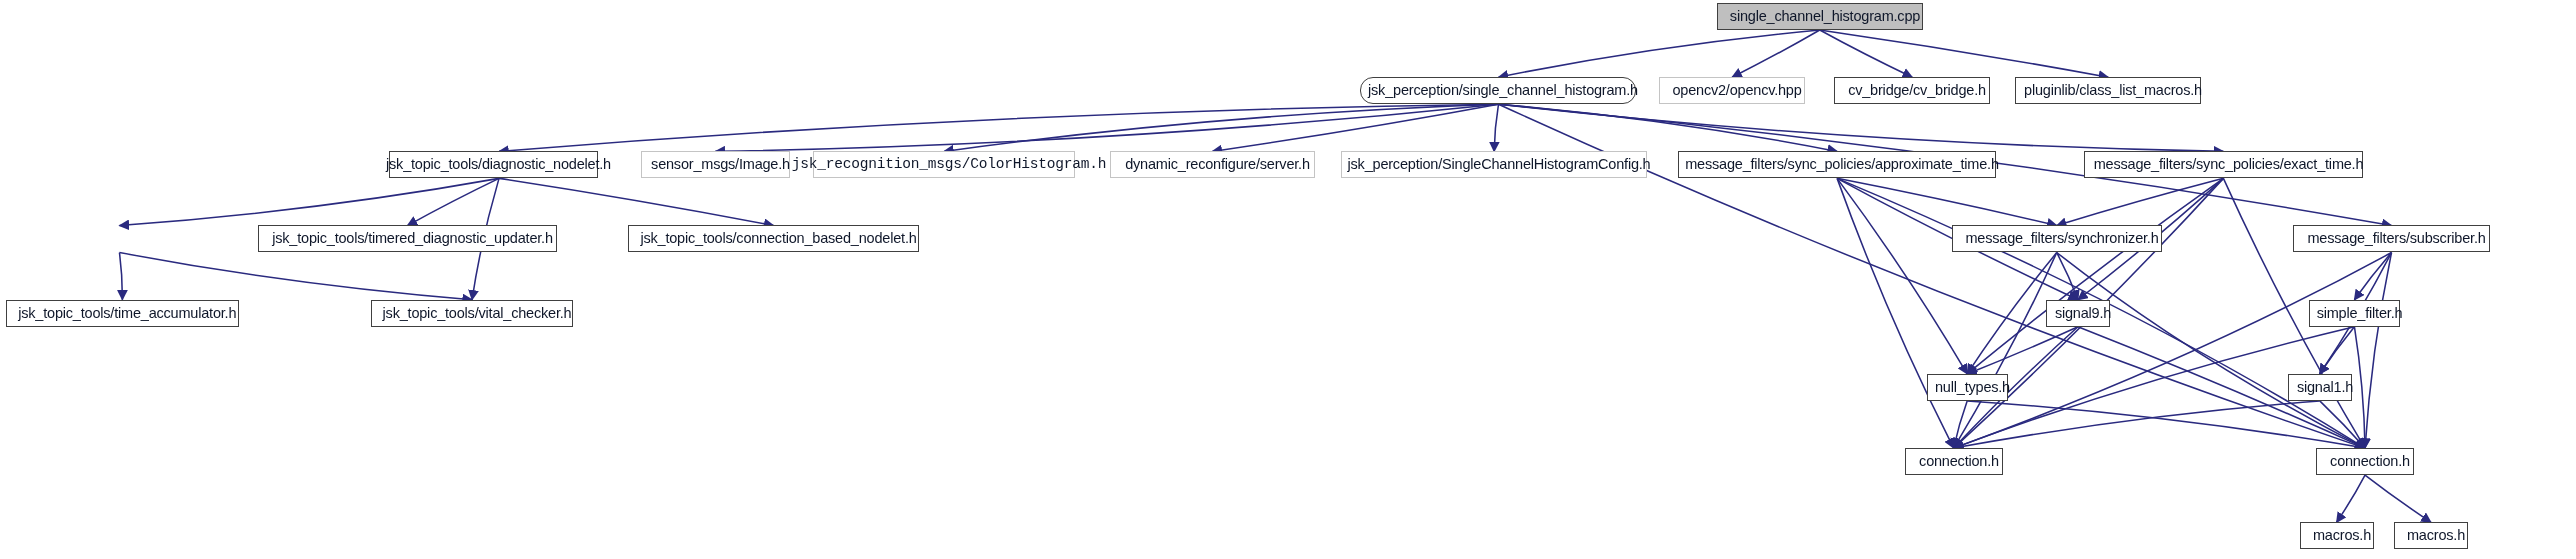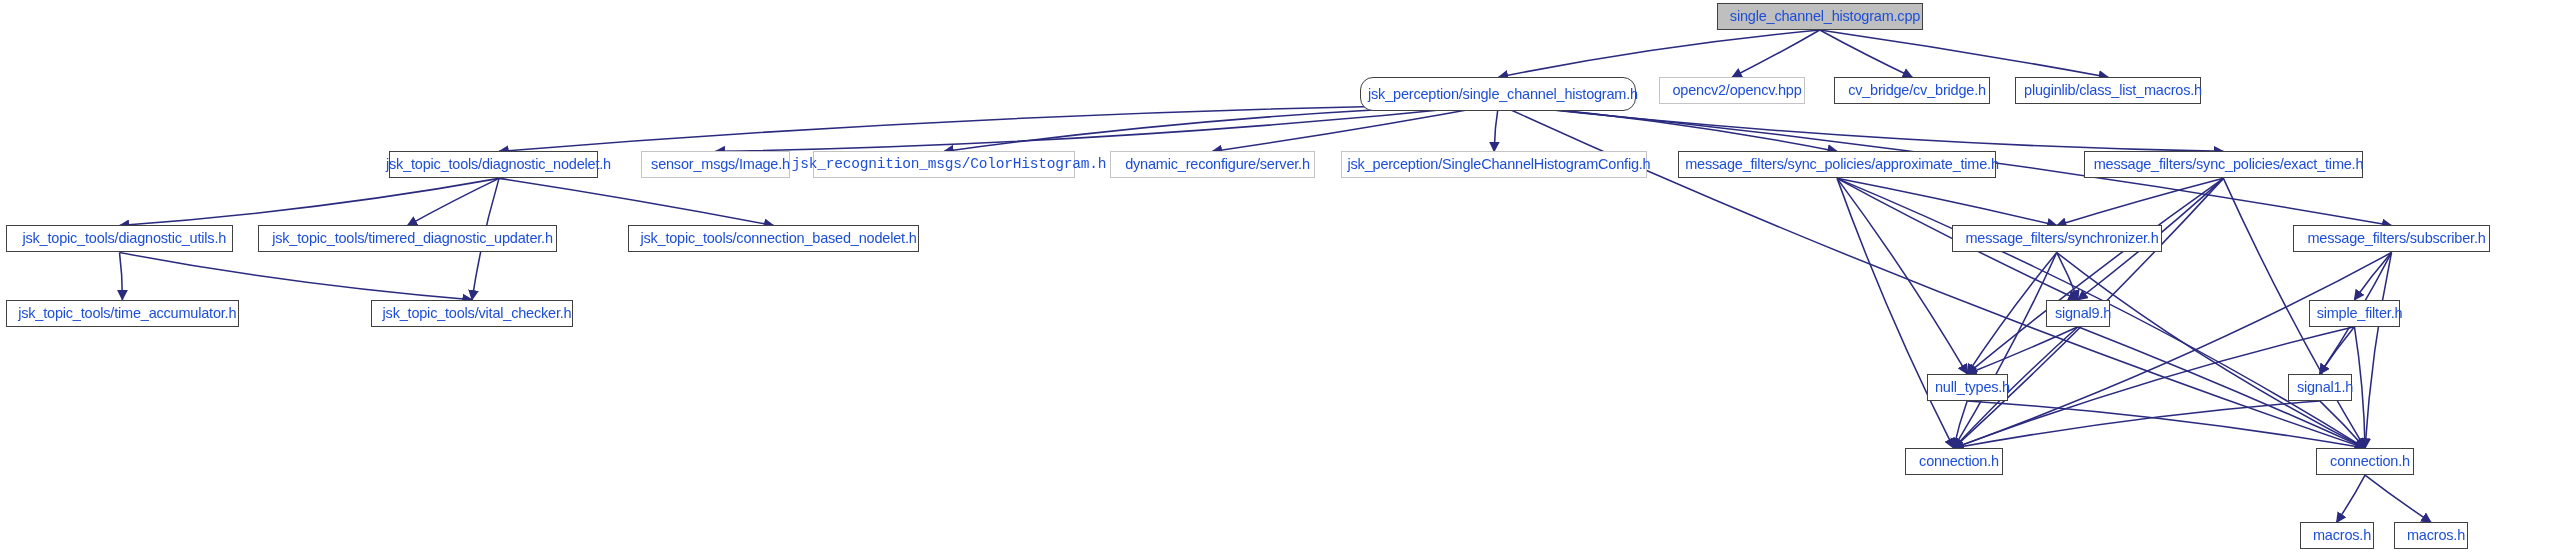--- a/index.html
+++ b/index.html
@@ -13,21 +13,21 @@
   }
   #edges{position:absolute;left:0;top:0;width:2576px;height:560px;pointer-events:none;}
   .node{
     position:absolute;
     box-sizing:border-box;
     display:flex;
     align-items:center;
     justify-content:center;
     background:#ffffff;
     border:1px solid #c4c4c4;
-    color:#1d4ed8;
+    color:#0f172a;
     font-size:14.5px;
     line-height:1;
     white-space:nowrap;
     letter-spacing:-0.2px;
     z-index:5;
     padding-left:10px;
   }
   .node.strong{border:1.9px solid #404040;}
   .node.root{background:#bfbfbf;border:1.9px solid #404040;}
 </style>
@@ -87,32 +87,31 @@
         <path d="M 2444 339 Q 2424.285 363.185 2408 388" fill="none" stroke="#2a2a7f" stroke-width="1.6" marker-end="url(#arrow)"></path>
         <path d="M 2444 339 Q 2453.91 401.90375 2455 465" fill="none" stroke="#2a2a7f" stroke-width="1.6" marker-end="url(#arrow)"></path>
         <path d="M 2444 339 Q 2223.4 391.6 2028 465" fill="none" stroke="#2a2a7f" stroke-width="1.6" marker-end="url(#arrow)"></path>
         <path d="M 2408 416 Q 2433.215 440.08875 2455 465" fill="none" stroke="#2a2a7f" stroke-width="1.6" marker-end="url(#arrow)"></path>
         <path d="M 2408 416 Q 2213.1 431 2028 465" fill="none" stroke="#2a2a7f" stroke-width="1.6" marker-end="url(#arrow)"></path>
         <path d="M 2455 493 Q 2441.965 517.758125 2425.5 542" fill="none" stroke="#2a2a7f" stroke-width="1.6" marker-end="url(#arrow)"></path>
         <path d="M 2455 493 Q 2487.535 518.099375 2523.5 542" fill="none" stroke="#2a2a7f" stroke-width="1.6" marker-end="url(#arrow)"></path>
       </g>
   </svg>
 <div class="node root" style="left: 1717px; top: 2.9px; width: 206px; height: 27px;">single_channel_histogram.cpp</div>
-    <div class="node strong" style="left: 1360px; top: 77px; width: 276px; height: 34px; border-radius: 13px;">jsk_perception/single_channel_histogram.h</div>
+    <div class="node strong" style="left: 1360px; top: 77px; width: 276px; height: 27px; border-radius: 13px;">jsk_perception/single_channel_histogram.h</div>
     <div class="node weak" style="left: 1659px; top: 77px; width: 146px; height: 27px;">opencv2/opencv.hpp</div>
     <div class="node strong" style="left: 1834px; top: 77px; width: 156px; height: 27px;">cv_bridge/cv_bridge.h</div>
     <div class="node strong" style="left: 2015px; top: 77px; width: 186px; height: 27px;">pluginlib/class_list_macros.h</div>
     <div class="node strong" style="left: 389px; top: 151px; width: 209px; height: 27px;">jsk_topic_tools/diagnostic_nodelet.h</div>
     <div class="node weak" style="left: 641px; top: 151px; width: 149px; height: 27px;">sensor_msgs/Image.h</div>
     <div class="node weak" style="left: 813px; top: 151px; width: 262px; height: 27px; font-family: Liberation Mono, monospace;">jsk_recognition_msgs/ColorHistogram.h</div>
     <div class="node weak" style="left: 1110px; top: 151px; width: 205px; height: 27px;">dynamic_reconfigure/server.h</div>
     <div class="node weak" style="left: 1341px; top: 151px; width: 306px; height: 27px;">jsk_perception/SingleChannelHistogramConfig.h</div>
     <div class="node strong" style="left: 1678px; top: 151px; width: 318px; height: 27px;">message_filters/sync_policies/approximate_time.h</div>
     <div class="node strong" style="left: 2084px; top: 151px; width: 279px; height: 27px; text-align: center;">message_filters/sync_policies/exact_time.h</div>
-    <div class="node strong" style="left: 5.8px; top: 225px; width: 227px; height: 27px;">jsk_topic_tools/diagnostic_utils.h</div>
     <div class="node strong" style="left: 258px; top: 225px; width: 299px; height: 27px;">jsk_topic_tools/timered_diagnostic_updater.h</div>
     <div class="node strong" style="left: 628px; top: 225px; width: 291px; height: 27px;">jsk_topic_tools/connection_based_nodelet.h</div>
     <div class="node strong" style="left: 1952px; top: 225px; width: 210px; height: 27px;">message_filters/synchronizer.h</div>
     <div class="node strong" style="left: 2293px; top: 225px; width: 197px; height: 27px;">message_filters/subscriber.h</div>
     <div class="node strong" style="left: 5.8px; top: 300px; width: 233px; height: 27px;">jsk_topic_tools/time_accumulator.h</div>
     <div class="node strong" style="left: 371px; top: 300px; width: 202px; height: 27px;">jsk_topic_tools/vital_checker.h</div>
     <div class="node strong" style="left: 2046px; top: 300px; width: 64px; height: 27px;">signal9.h</div>
     <div class="node strong" style="left: 2309px; top: 300px; width: 91px; height: 27px;">simple_filter.h</div>
     <div class="node strong" style="left: 1927px; top: 374px; width: 81px; height: 27px;">null_types.h</div>
     <div class="node strong" style="left: 2288px; top: 374px; width: 64px; height: 27px;">signal1.h</div>

